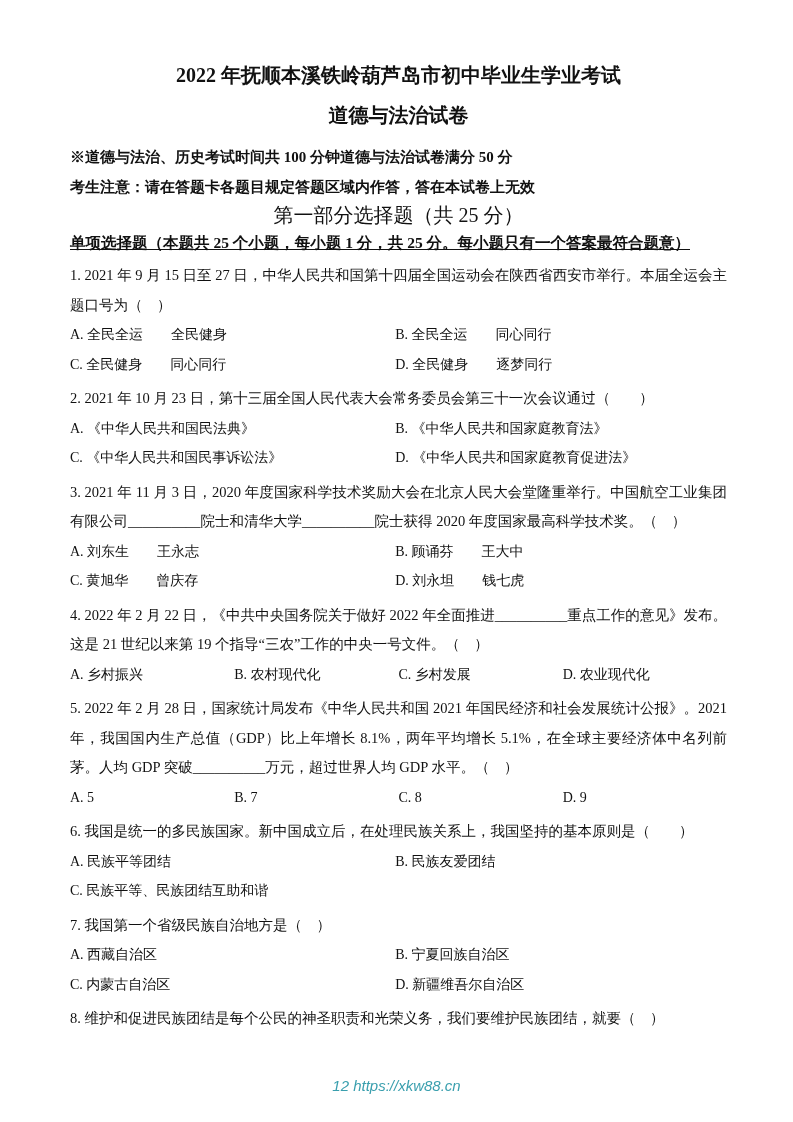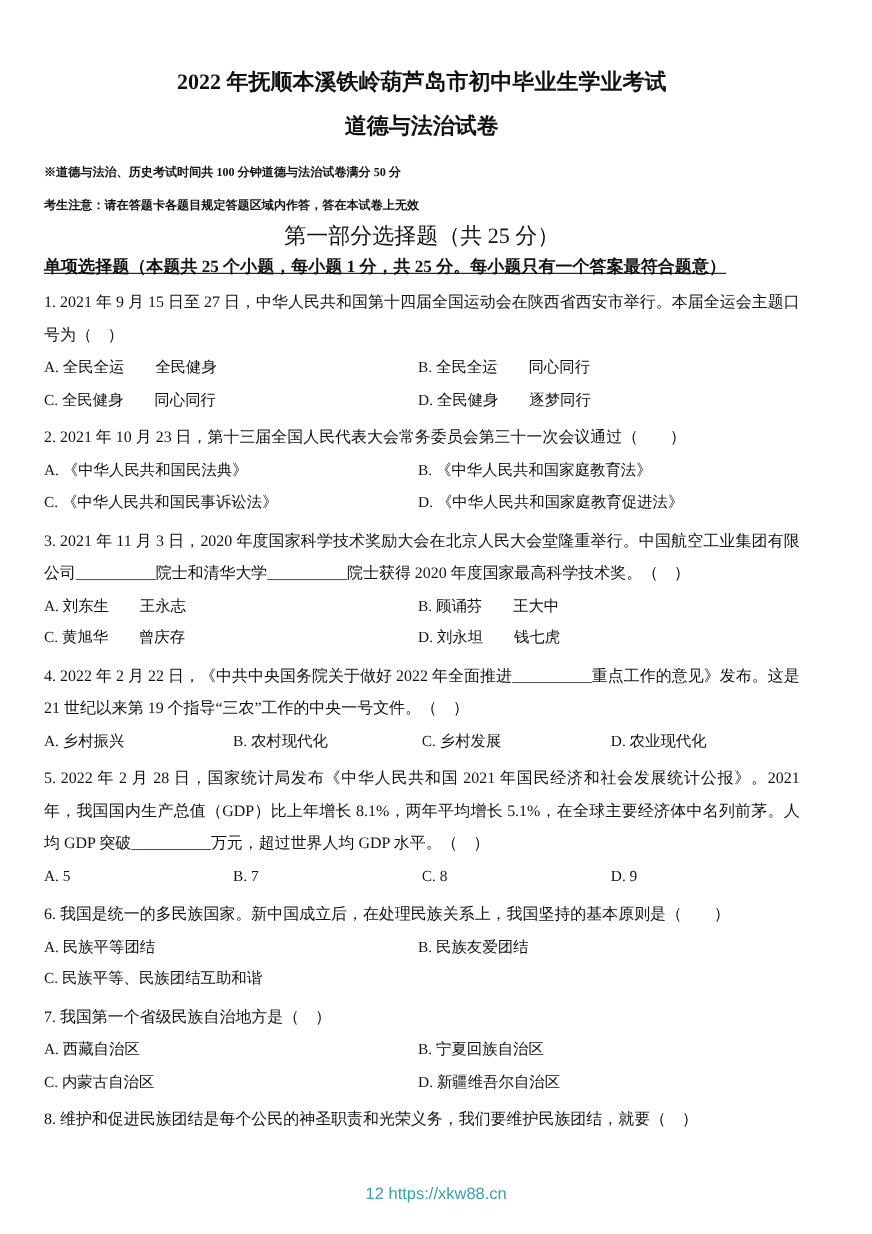--- a/index.html
+++ b/index.html
@@ -5,33 +5,33 @@
   * { box-sizing: border-box; }
   html, body { margin: 0; padding: 0; background: #ffffff; }
   .page {
     position: relative;
     width: 793px;
     height: 1122px;
     margin: 0 auto;
     background: #ffffff;
     color: #111111;
     font-family: "Liberation Serif", "DejaVu Serif", serif;
-    padding: 62px 66px 0 40px;
+    padding: 62px 66px 0 70px;
     overflow: hidden;
   }
   .title {
     text-align: center;
     font-weight: bold;
     font-size: 20px;
     line-height: 27px;
     margin: 0 0 13px 0;
   }
   .notice {
     font-weight: bold;
-    font-size: 11px;
+    font-size: 15px;
     line-height: 30px;
     margin: 0;
   }
   .section-title {
     text-align: center;
     font-weight: normal;
     font-size: 20px;
     line-height: 27px;
     margin: 0;
   }
@@ -59,20 +59,21 @@
   .opt { white-space: nowrap; overflow: hidden; }
   .footer {
     position: absolute;
     left: 0;
     right: 0;
     bottom: 28px;
     text-align: center;
     font-size: 15px;
     color: #3a9fae;
     font-family: "Liberation Sans", "DejaVu Sans", sans-serif;
+    font-style: italic;
   }
 </style>
 </head>
 <body>
 
 <div class="page">
 
   <h1 class="title">2022 年抚顺本溪铁岭葫芦岛市初中毕业生学业考试</h1>
   <h1 class="title">道德与法治试卷</h1>
 

